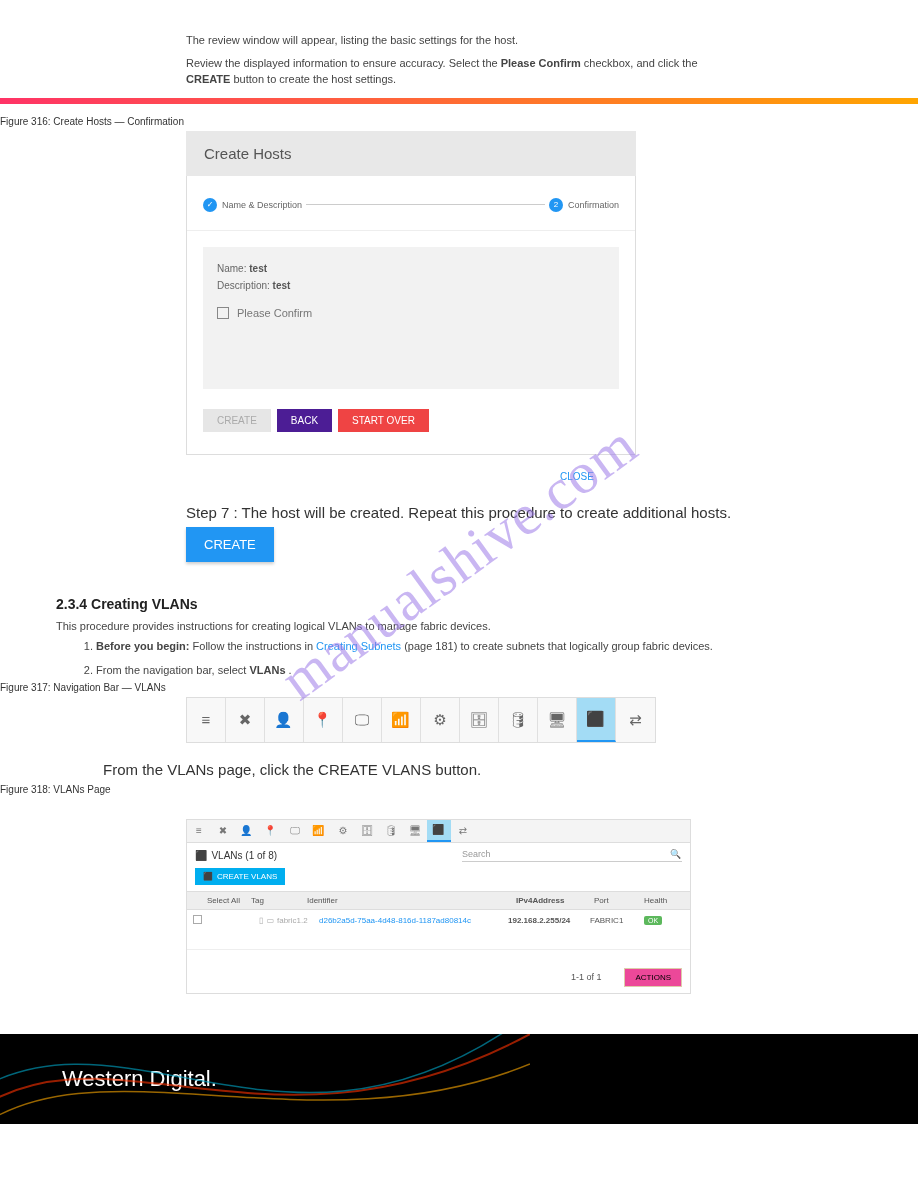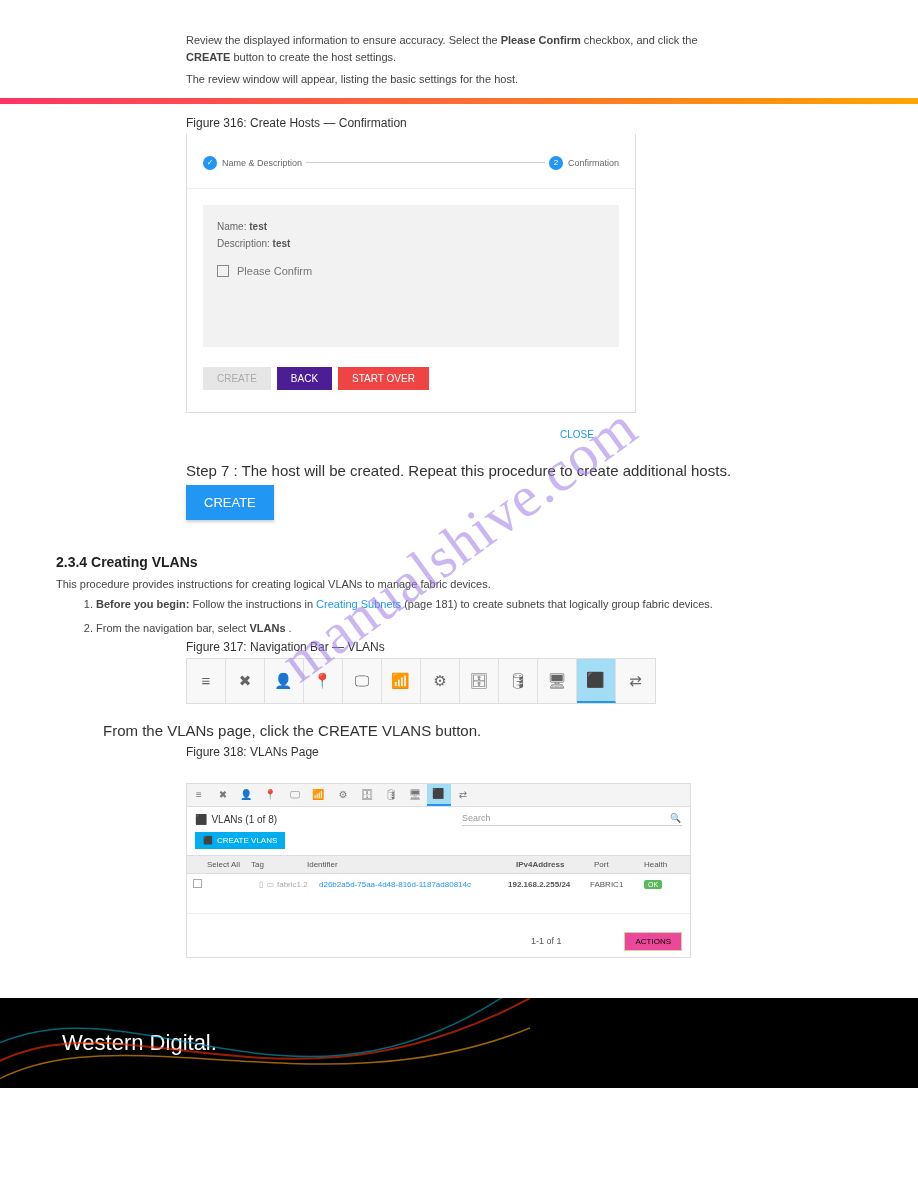--- a/index.html
+++ b/index.html
@@ -3,21 +3,21 @@
 <meta charset="utf-8">
 <style>
 * { box-sizing: border-box; margin: 0; padding: 0; }
 body { font-family: Arial, sans-serif; background: #fff; width: 918px; margin: 0 auto; position: relative; }
 
 .top-text-block { padding: 0 186px; font-size: 11px; color: #444; line-height: 1.5; }
 .top-text-block p { margin-bottom: 6px; }
 
 .gradient-bar { height: 6px; background: linear-gradient(90deg, #ff3366 0%, #ffa500 100%); margin-top: 10px; margin-bottom: 12px; }
 
-.fig-label { padding-left: 186px; font-size: 12px; color: #333; margin-bottom: 4px; }
+.fig-label { font-size: 10px; color: #333; margin-bottom: 4px; }
 
 .dialog { width: 450px; margin-left: 186px; background: #fff; position: relative; }
 .dialog-header { background: #e8e8e8; padding: 14px 18px; font-size: 15px; color: #555; }
 .dialog-body { border: 1px solid #ddd; border-top: none; padding: 14px 0 14px 0; background:#fff; }
 
 .stepper { display: flex; align-items: center; padding: 8px 16px 18px 16px; font-size: 9px; color: #666; border-bottom: 1px solid #eee; }
 .step-circle { width: 14px; height: 14px; border-radius: 50%; background: #2196f3; display: flex; align-items: center; justify-content: center; color: #fff; font-size: 8px; margin-right: 5px; }
 .step-check::before { content: "✓"; }
 .step-line { flex: 1; height: 1px; background: #ccc; margin: 0 4px; }
 
@@ -68,55 +68,56 @@
 .vth-ip { width: 78px; font-weight: bold; }
 .vth-port { width: 50px; }
 .vth-health { width: 40px; }
 
 .vlan-row { display: flex; padding: 5px 6px; font-size: 8px; gap:4px; align-items:center;}
 .vlan-row .vth-chk .box2 { width:9px; height:9px; border:1px solid #aaa; display:inline-block;}
 .vlan-row .tag-icons { width: 56px; display:flex; gap:3px; color:#aaa;}
 .vlan-row .id-link { color: #2196f3; flex: 1; }
 .health-ok { background:#5cb85c; color:#fff; font-size:7px; padding:1px 4px; border-radius:2px;}
 
-.vlan-footer { display:flex; justify-content: flex-end; align-items:center; padding: 18px 8px 6px 8px; gap:63px; border-top:1px solid #eee; margin-top:18px;}
+.vlan-footer { display:flex; justify-content: flex-end; align-items:center; padding: 18px 8px 6px 8px; gap:23px; border-top:1px solid #eee; margin-top:18px;}
 .actions-btn { background:#ec4899; border:1px solid #dca; font-size:8px; padding:4px 10px;}
 
 .watermark { position: absolute; left: 50%; top: 50%; transform: translate(-50%,-50%) rotate(-36deg); font-size: 58px; color: #9d7be8; opacity: 0.55; font-family: Georgia, serif; pointer-events: none; white-space: nowrap; letter-spacing:1px;}
 
 .page-footer-space { height: 40px; }
 .black-footer { background: #000; height: 90px; position: relative; display:flex; align-items:center; padding-left:62px;}
 .black-footer .wd-logo { color:#fff; font-size: 22px; font-weight:300; }
 .swirl { position:absolute; left:0; top:0; width:100%; height:100%; overflow:hidden; opacity:.6;}
 .swirl svg { width: 560px; position:absolute; left:-30px; top:-60px;}
 
 .glyph { display:inline-block; }
 </style>
 </head>
 <body>
 
 
 
 <div style="height:32px"></div>
 <div class="top-text-block">
+  <p>The review window will appear, listing the basic settings for the host.</p>
   <p>
     <span>Review the displayed information to ensure accuracy. Select the </span>
     <b>Please Confirm</b>
     <span> checkbox, and click the </span>
     <b>CREATE</b>
     <span> button to create the host settings.</span>
   </p>
-  <p>The review window will appear, listing the basic settings for the host.</p>
 </div>
 
 <div class="gradient-bar"></div>
 
 <div class="fig-label">Figure 316: Create Hosts — Confirmation</div>
 
 <div class="dialog">
+  <div class="dialog-header">Create Hosts</div>
   <div class="dialog-body">
     <div class="stepper">
       <span class="step-circle step-check"></span>
       <span>Name &amp; Description</span>
       <span class="step-line"></span>
       <span class="step-circle">2</span>
       <span>Confirmation</span>
     </div>
     <div class="confirm-panel">
       <div class="row">

